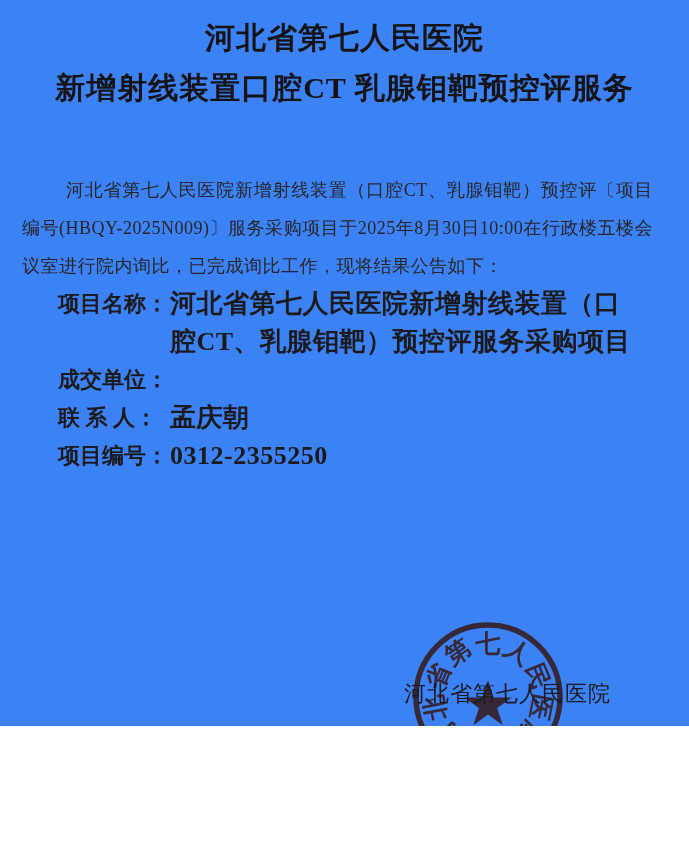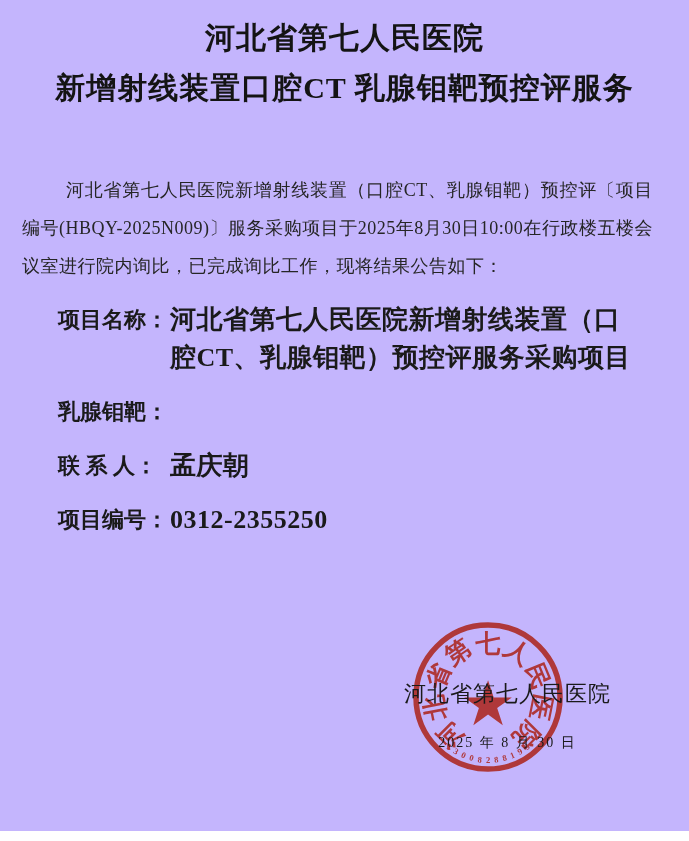--- a/index.html
+++ b/index.html
@@ -1,36 +1,36 @@
 <!DOCTYPE html>
 <html><head>
 <meta charset="utf-8">
 <style>
   html, body { margin:0; padding:0; background:#ffffff; }
   .page {
     position:relative;
-    width:689px; height:831px;
-    background:#c4b5fd;
+    width:689px; height:726px;
+    background:#3b82f6;
     overflow:hidden;
     font-family:"Liberation Serif","DejaVu Serif",serif;
     color:#1c1c1c;
   }
   .title-block { padding-top:13px; }
   .title-line {
     font-size:30px; font-weight:700; line-height:50px;
     text-align:center; letter-spacing:1px; color:#141414;
   }
   .intro {
     margin:58px 36px 0 22px;
     font-size:18px; line-height:38px;
     text-indent:44px; text-align:justify;
     letter-spacing:0.5px; color:#262626;
   }
   .fields { margin-left:58px; font-weight:700; color:#1a1a1a; }
-  .field-row { display:flex; align-items:flex-start;margin-top:16px; }
+  .field-row { display:flex; align-items:flex-start; }
   .field-label {
     flex:0 0 112px; width:112px;
     font-size:22px; line-height:38px; white-space:pre;
   }
   .field-value {
     font-size:26px; line-height:38px; max-width:476px;
     letter-spacing:0.5px;
   }
   .signature {
     position:absolute; right:78px; top:680px;
@@ -55,21 +55,21 @@
   </div>
 
   <p class="intro">河北省第七人民医院新增射线装置（口腔CT、乳腺钼靶）预控评〔项目编号(HBQY-2025N009)〕服务采购项目于2025年8月30日10:00在行政楼五楼会议室进行院内询比，已完成询比工作，现将结果公告如下：</p>
 
   <div class="fields">
     <div class="field-row">
       <span class="field-label">项目名称： </span>
       <span class="field-value">河北省第七人民医院新增射线装置（口腔CT、乳腺钼靶）预控评服务采购项目</span>
     </div>
     <div class="field-row">
-      <span class="field-label">乳腺钼靶： </span>
+      <span class="field-label">成交单位： </span>
     </div>
     <div class="field-row">
       <span class="field-label">联 系 人： </span>
       <span class="field-value">孟庆朝</span>
     </div>
     <div class="field-row">
       <span class="field-label">项目编号： </span>
       <span class="field-value">0312-2355250</span>
     </div>
   </div>

